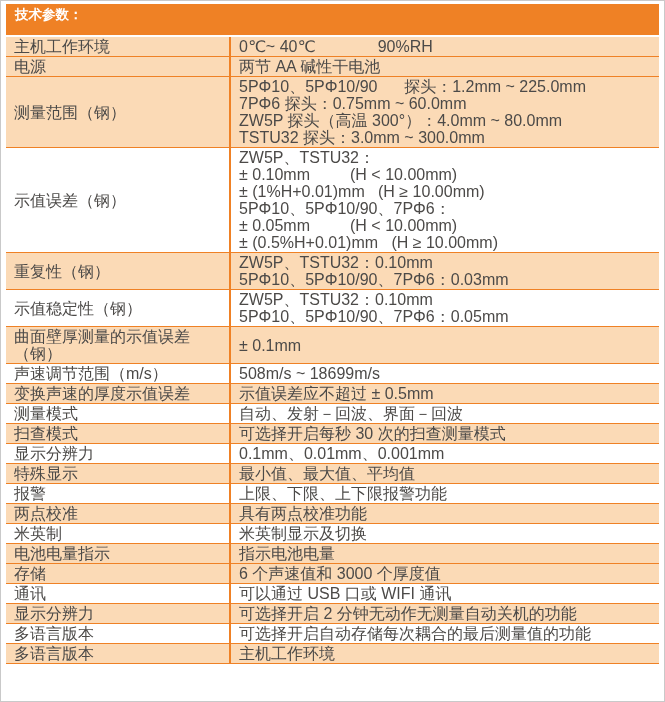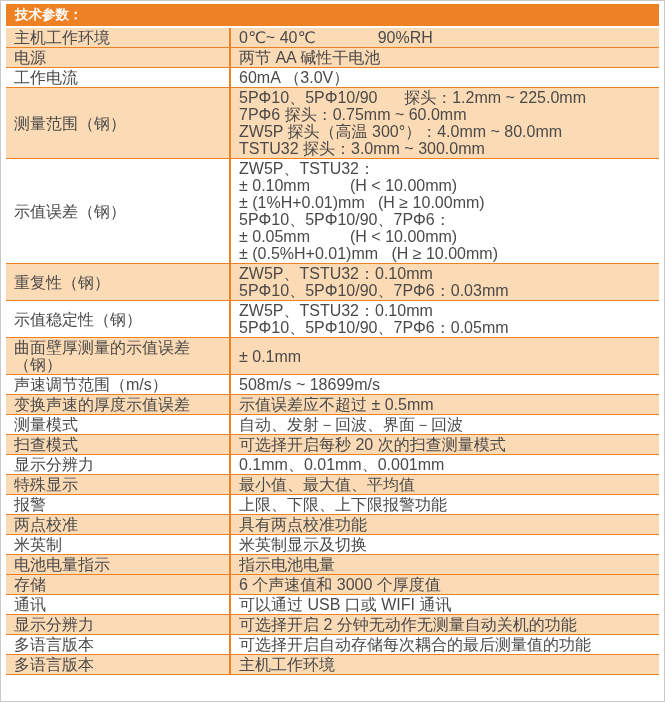--- a/index.html
+++ b/index.html
@@ -23,21 +23,21 @@
     padding:3px 5px;
     overflow:hidden;
   }
   .title-bar{
     background:var(--accent);
     color:#ffffff;
     font-weight:bold;
     font-size:13.5px;
     line-height:16px;
     padding:3px 9px;
-    height:22px;
+    height:31px;
     margin-bottom:2px;
   }
   table.spec{
     width:100%;
     border-collapse:collapse;
     table-layout:fixed;
     border-bottom:1px solid var(--accent);
   }
   table.spec tr{border-top:1px solid var(--accent);}
   table.spec tr:first-child{border-top:none;}
@@ -63,24 +63,20 @@
   <div class="title-bar">技术参数：</div>
   <table class="spec">
     <tbody>
         <tr class="peach">
           <td class="label">主机工作环境</td>
           <td class="value">0℃~ 40℃              90%RH</td>
         </tr>
         <tr class="peach">
           <td class="label">电源</td>
           <td class="value">两节 AA 碱性干电池</td>
-        </tr>
-        <tr class="white">
-          <td class="label">工作电流</td>
-          <td class="value">60mA （3.0V）</td>
         </tr>
         <tr class="peach">
           <td class="label">测量范围（钢）</td>
           <td class="value">5PΦ10、5PΦ10/90      探头：1.2mm ~ 225.0mm
 7PΦ6 探头：0.75mm ~ 60.0mm
 ZW5P 探头（高温 300°）：4.0mm ~ 80.0mm
 TSTU32 探头：3.0mm ~ 300.0mm</td>
         </tr>
         <tr class="white">
           <td class="label">示值误差（钢）</td>
@@ -112,21 +108,21 @@
         <tr class="peach">
           <td class="label">变换声速的厚度示值误差</td>
           <td class="value">示值误差应不超过 ± 0.5mm</td>
         </tr>
         <tr class="white">
           <td class="label">测量模式</td>
           <td class="value">自动、发射－回波、界面－回波</td>
         </tr>
         <tr class="peach">
           <td class="label">扫查模式</td>
-          <td class="value">可选择开启每秒 20 次的扫查测量模式</td>
+          <td class="value">可选择开启每秒 30 次的扫查测量模式</td>
         </tr>
         <tr class="white">
           <td class="label">显示分辨力</td>
           <td class="value">0.1mm、0.01mm、0.001mm</td>
         </tr>
         <tr class="peach">
           <td class="label">特殊显示</td>
           <td class="value">最小值、最大值、平均值</td>
         </tr>
         <tr class="white">

